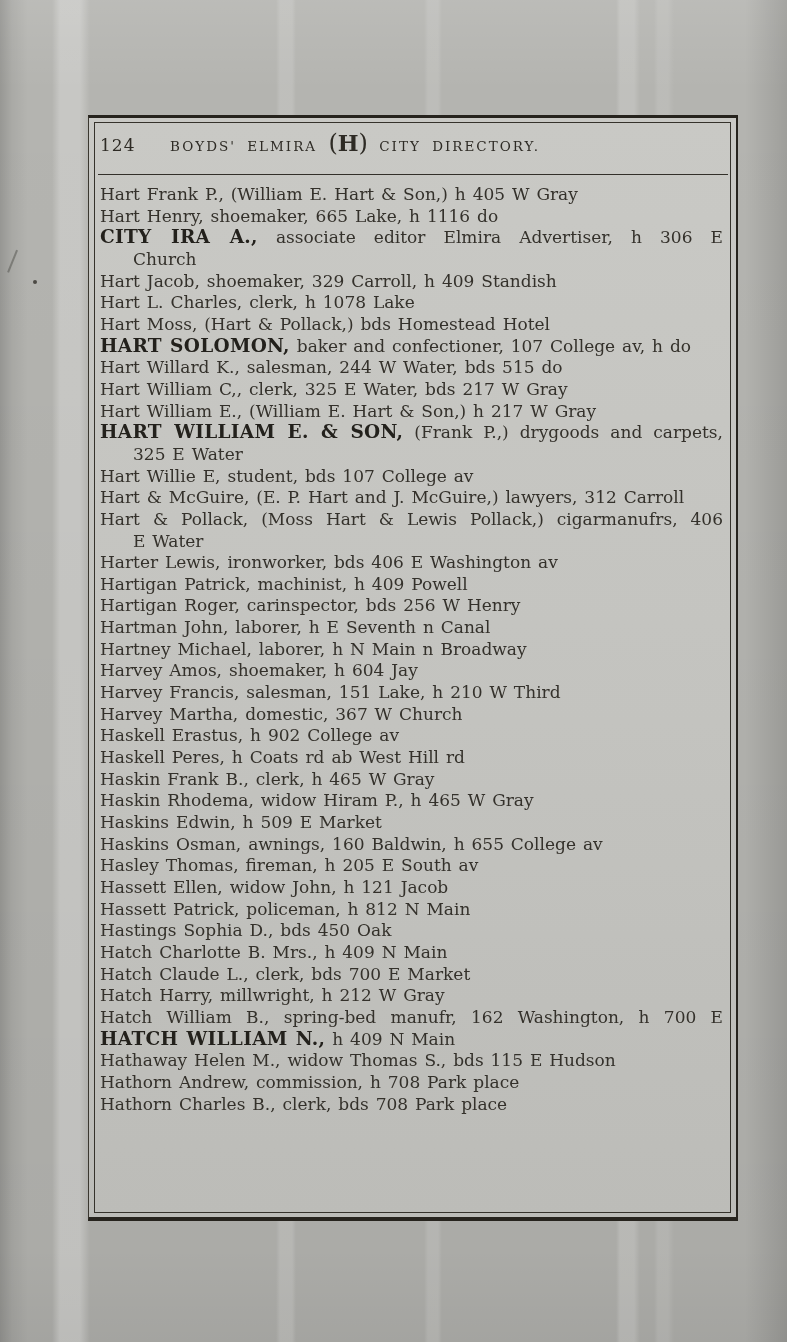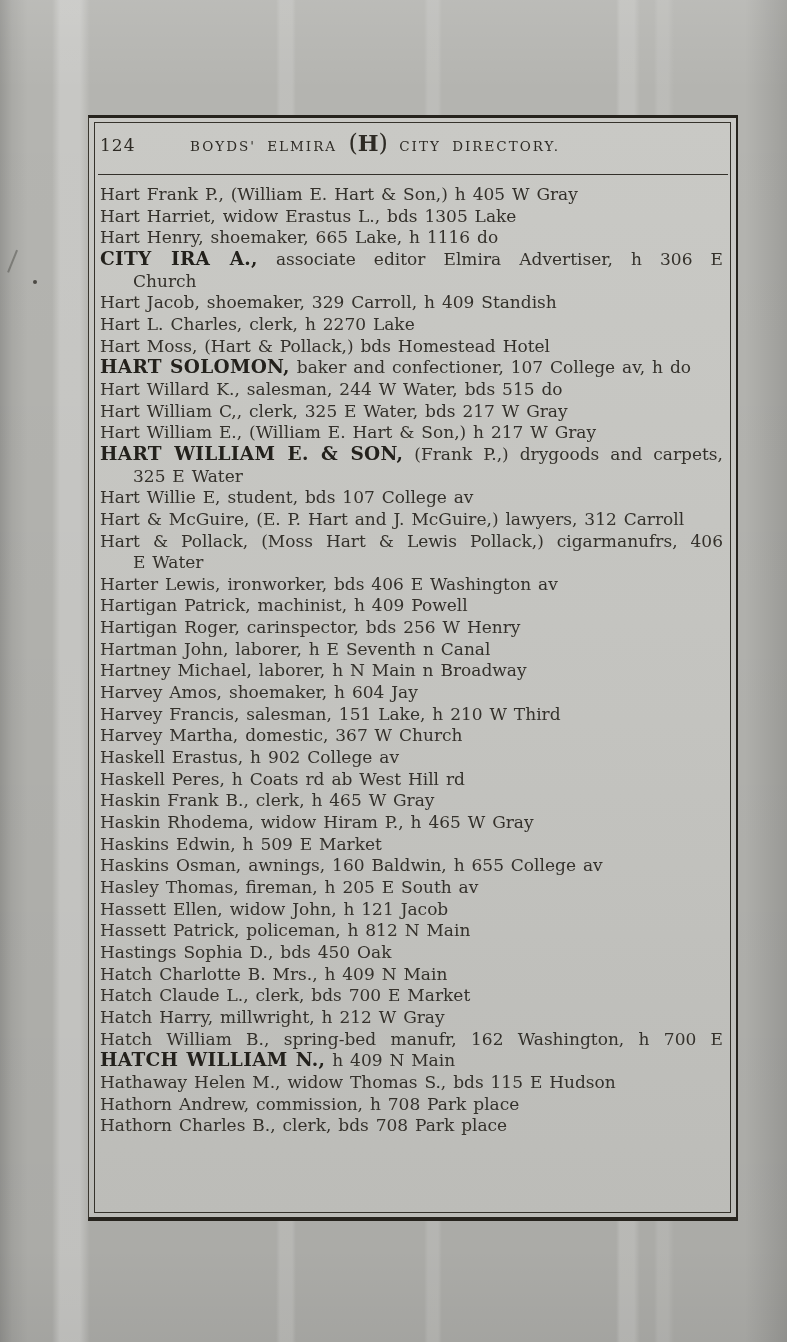--- a/index.html
+++ b/index.html
@@ -27,21 +27,20 @@
     box-sizing:border-box;
   }
   .inner-box{
     position:absolute;left:5px;top:4px;right:5px;bottom:4px;
     border:1px solid #35322b;
   }
   .page-header{
     display:flex;align-items:baseline;
     height:40px;padding:6px 10px 0 5px;
     color:#2e2b25;
-    gap:20px;
   }
   .page-num{width:70px;font-size:17px;letter-spacing:1px;}
   .page-title{flex:1;font-size:13.5px;letter-spacing:2px;word-spacing:5px;white-space:nowrap;}
   .hletter{font-size:24px;letter-spacing:0;}
   .hletter .big{font-size:22px;font-weight:bold;letter-spacing:0;}
   .num-spacer{width:70px;}
   .header-rule{border-top:1.5px solid #33302a;margin:5px 2px 0 3px;}
   .entries{
     padding:9px 7px 0 5px;
     font-size:17px;line-height:21.65px;
@@ -78,34 +77,31 @@
         <span class="num-spacer"></span>
       </div>
 
       <div class="header-rule"></div>
 
       <div class="entries">
           <div class="entry">
             <div class="line1">Hart Frank P., (William E. Hart &amp; Son,) h 405 W Gray</div>
           </div>
           <div class="entry">
-            <div class="line1">Hart Harriet, widow Erastus L., bds 1305 Lake</div>
-          </div>
-          <div class="entry">
             <div class="line1">Hart Henry, shoemaker, 665 Lake, h 1116 do</div>
           </div>
           <div class="entry">
             <div class="line1 spread"><span class="entry-bold">CITY IRA A.,</span> associate editor Elmira Advertiser, h 306 E</div>
             <div class="cont">Church</div>
           </div>
           <div class="entry">
             <div class="line1">Hart Jacob, shoemaker, 329 Carroll, h 409 Standish</div>
           </div>
           <div class="entry">
-            <div class="line1">Hart L. Charles, clerk, h 2270 Lake</div>
+            <div class="line1">Hart L. Charles, clerk, h 1078 Lake</div>
           </div>
           <div class="entry">
             <div class="line1">Hart Moss, (Hart &amp; Pollack,) bds Homestead Hotel</div>
           </div>
           <div class="entry">
             <div class="line1"><span class="entry-bold">HART SOLOMON,</span> baker and confectioner, 107 College av, h do</div>
           </div>
           <div class="entry">
             <div class="line1">Hart Willard K., salesman, 244 W Water, bds 515 do</div>
           </div>

